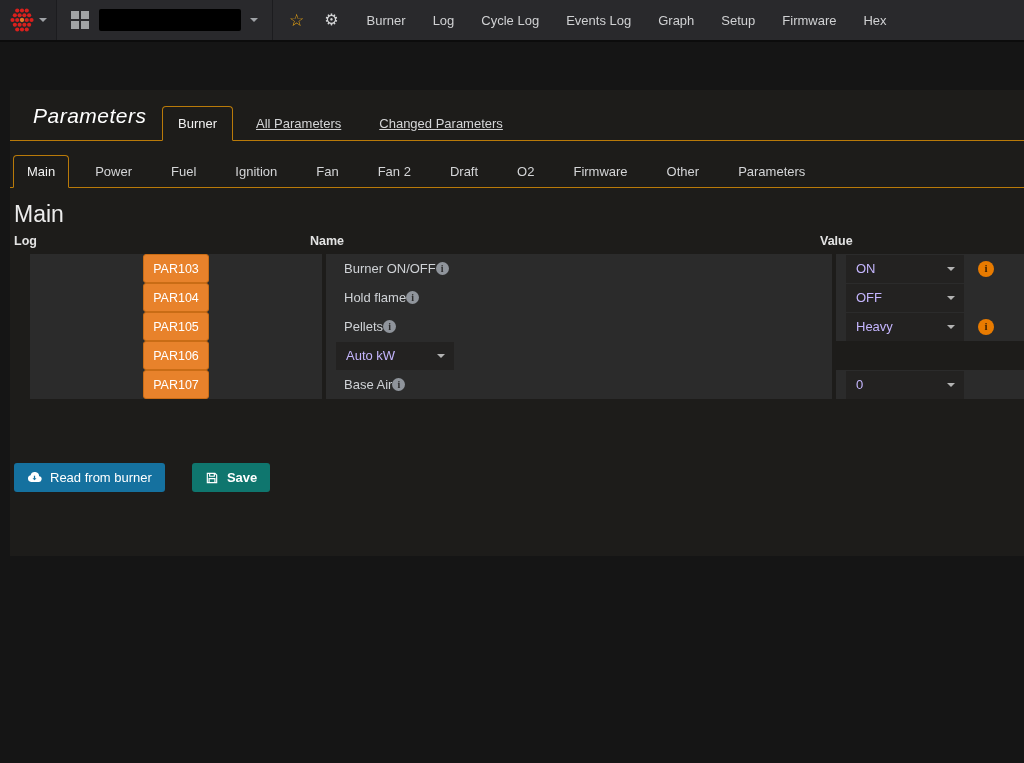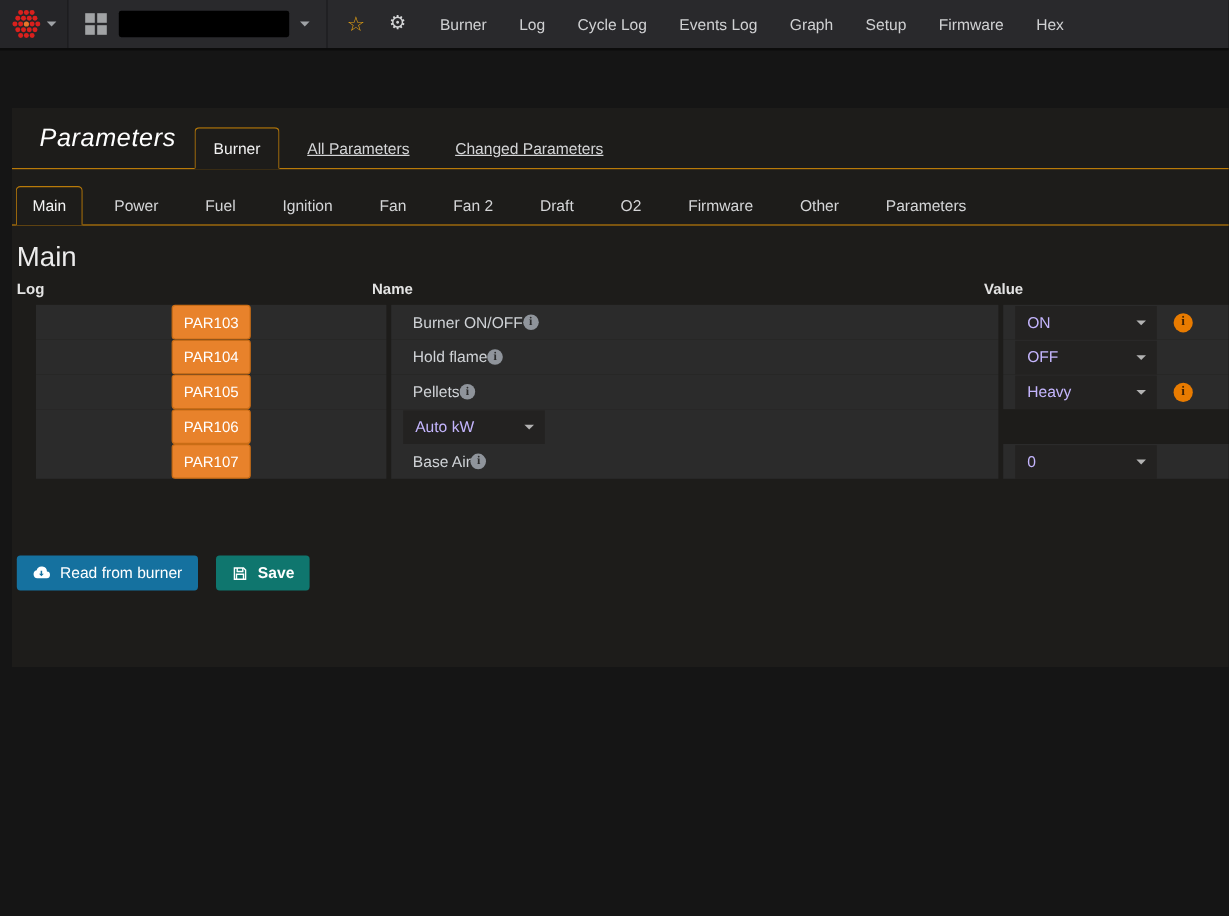--- a/index.html
+++ b/index.html
@@ -73,21 +73,21 @@
   .info-i::after { content:"i"; }
   .info-i.orange { width:16px; height:16px; background:#e87b00; color:#402200; font-size:11px; }
 
   .select { width:118px; height:28px; background:#232221; position:relative;
             display:flex; align-items:center; padding-left:10px; color:#c4b5fd;
             cursor:pointer; }
   .select .sel-caret { position:absolute; right:9px; top:12px; width:0; height:0;
             border-left:4px solid transparent; border-right:4px solid transparent;
             border-top:4px solid #b3b3b3; }
 
-  .footer { display:flex; gap:15px; margin:67px 12px 0 4px; }
+  .footer { display:flex; gap:27px; margin:67px 12px 0 4px; }
   .btn { height:29px; border:none; border-radius:3px; color:#fff; font-size:13px;
          font-family:inherit; display:inline-flex; align-items:center; gap:8px;
          padding:0 13px; cursor:pointer; }
   .btn-read { background:#15719f; }
   .btn-save { background:#0f766e;font-weight:bold; }
 </style>
 </head>
 <body>
 
 <div class="navbar">

